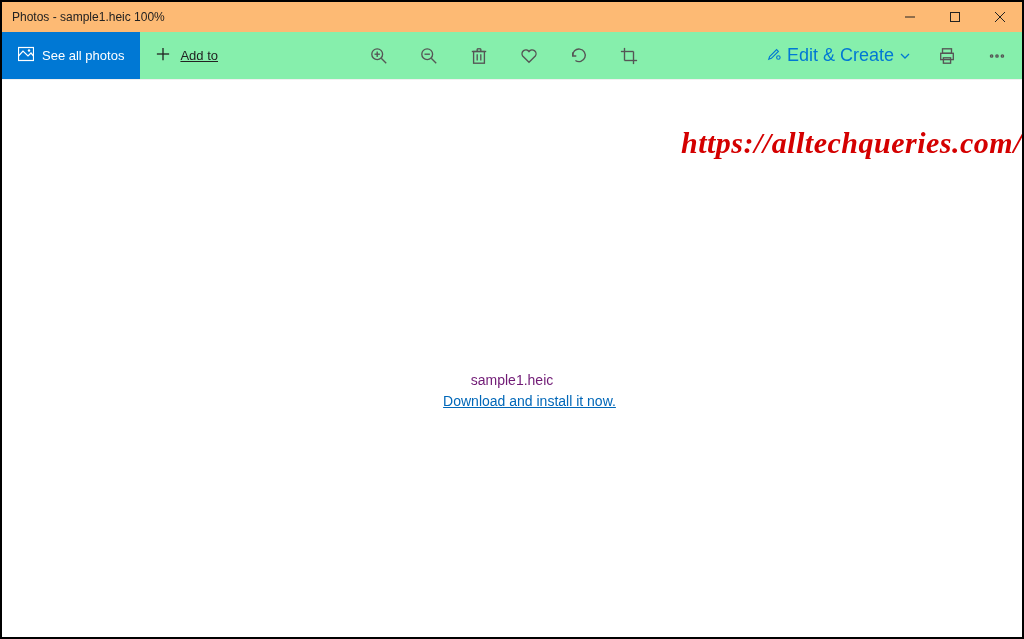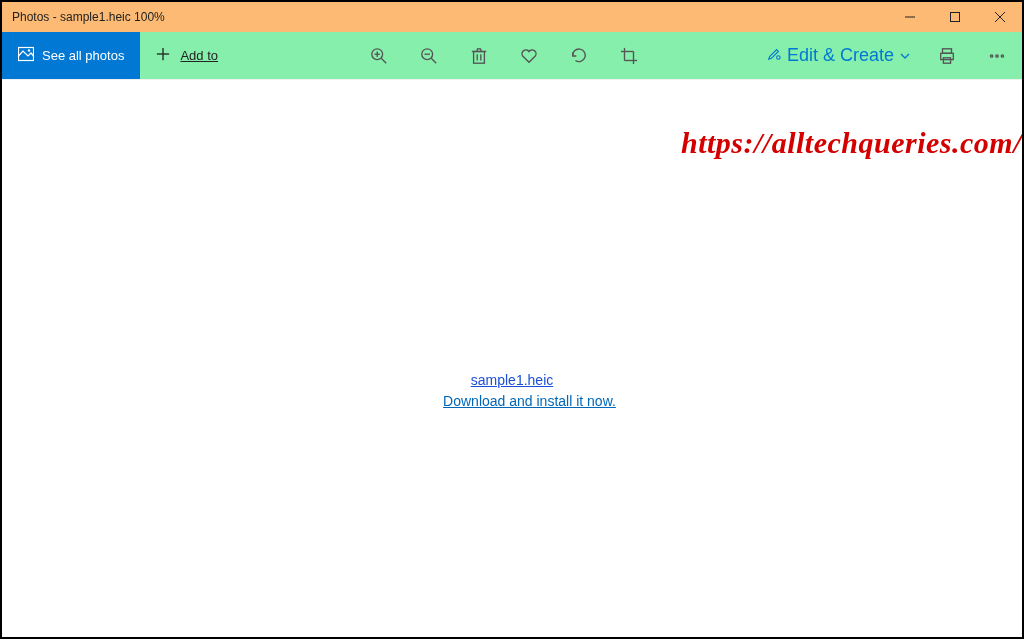--- a/index.html
+++ b/index.html
@@ -119,21 +119,21 @@
     .center-msg {
       position: absolute;
       top: 290px;
       left: 50%;
       transform: translateX(-50%);
       text-align: center;
       color: #555;
       font-size: 14px;
       line-height: 1.5;
     }
-    .filename { color: #1d4ed8; text-decoration: underline; }
+    .filename { color: #701a75; }
     .link {
       color: #0067b8;
       text-decoration: underline;
       margin-left: 35px;
     }
   </style>
 </head>
 <body>
 
 <div class="titlebar">

